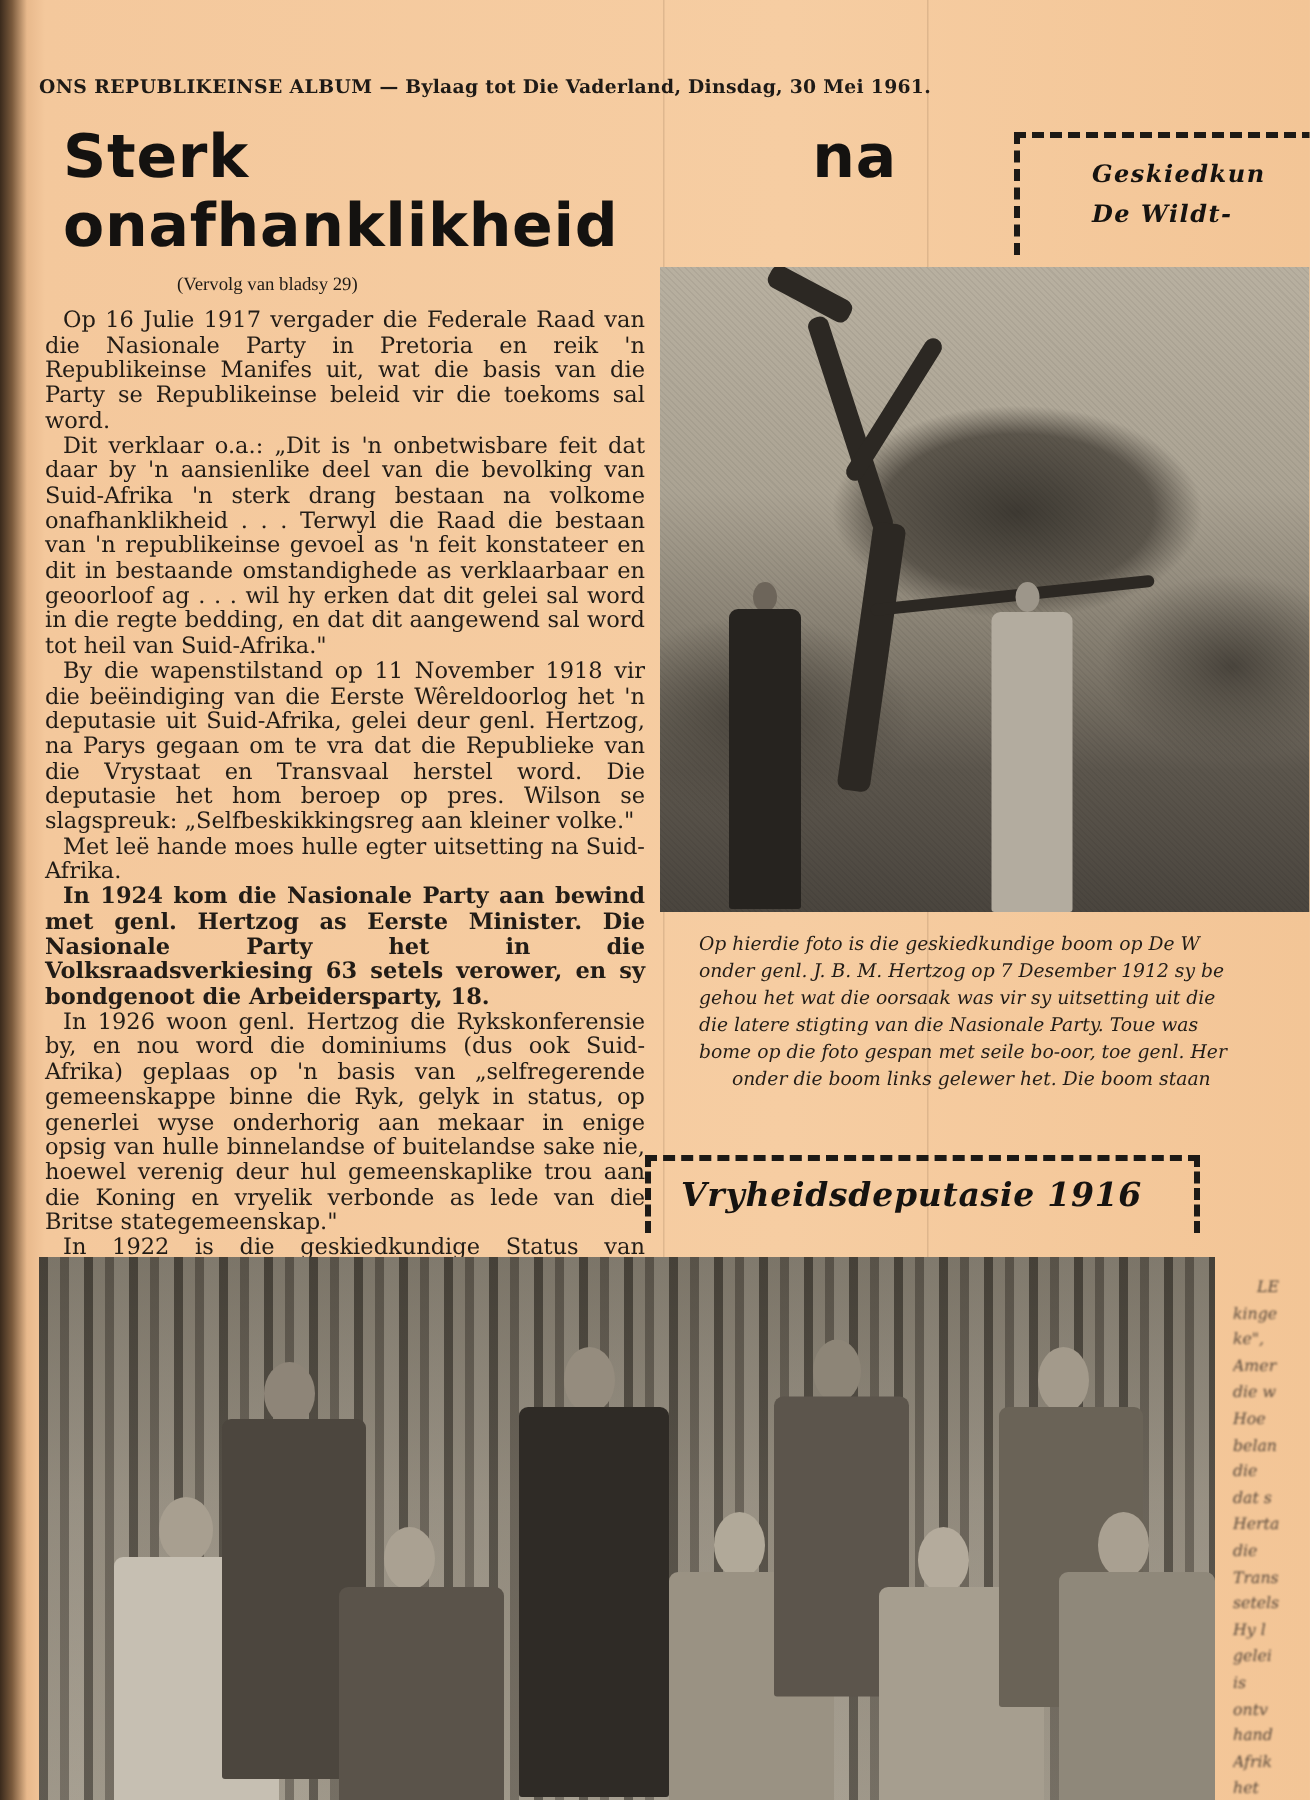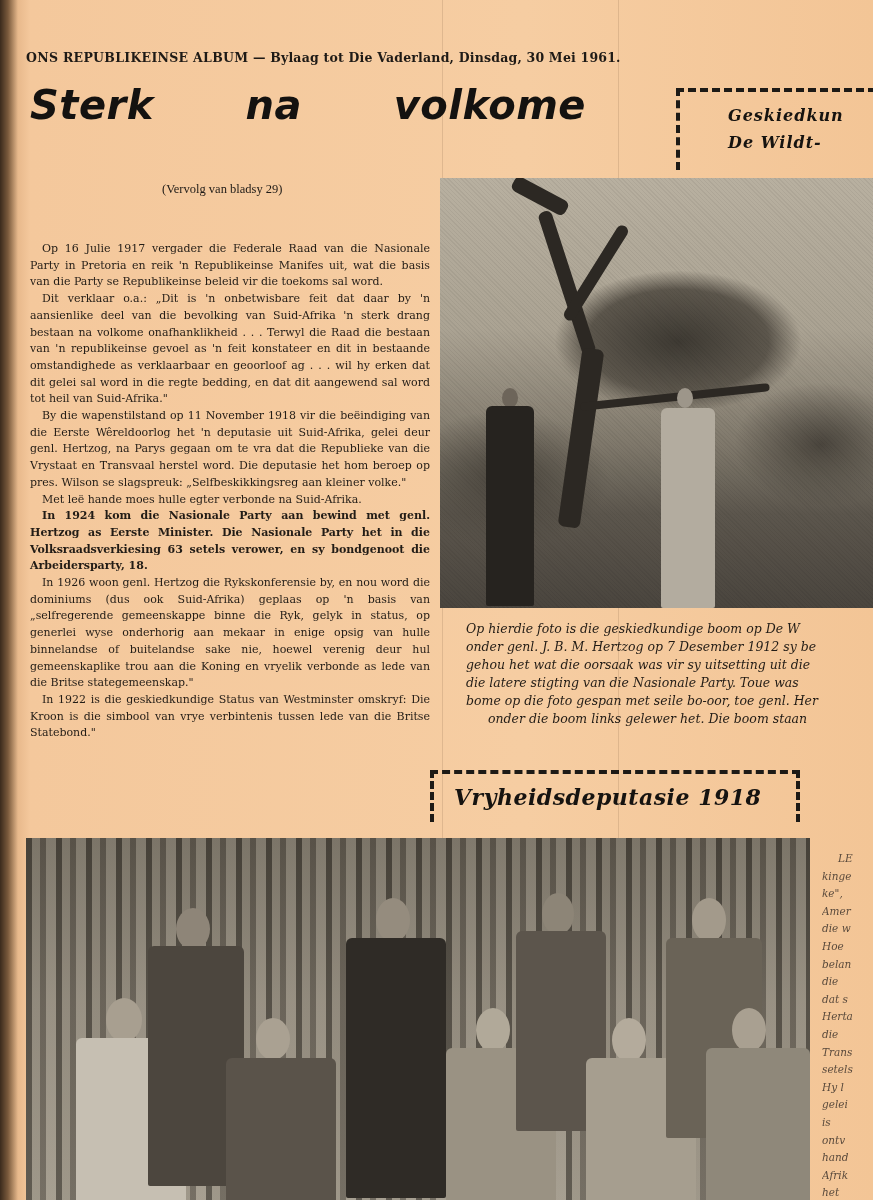--- a/index.html
+++ b/index.html
@@ -13,33 +13,33 @@
     background:
       linear-gradient(90deg, #3a2a1c 0px, #7a5a3c 8px, #e8b98c 18px, #f4c89c 30px, #f6cda2 60%, #f3c596 100%);
   }
   .masthead {
     position:absolute; left:26px; top:50px; width:580px;
     font-family:"DejaVu Serif", serif; font-size:12.5px; font-weight:bold;
     letter-spacing:0.2px; white-space:nowrap;
   }
   .masthead .caps { letter-spacing:0.3px; }
   .headline {
-    position:absolute; left:30px; top:82px; width:560px;
-    font-family:"DejaVu Sans", sans-serif; font-weight:bold; font-style:italic;
+    position:absolute; left:42px; top:82px; width:560px;
+    font-family:"DejaVu Sans", sans-serif; font-weight:bold; 
     font-size:40px; line-height:46px; letter-spacing:0.5px; color:#141210;
   }
   .headline .l1 { display:flex; justify-content:space-between; width:556px; }
   .continued {
     position:absolute; left:118px; top:182px;
-    font-size:12.5px; font-family:"Liberation Serif", serif;margin-left:44px;
+    font-size:12.5px; font-family:"Liberation Serif", serif;
   }
   .article {
     position:absolute; left:30px; top:205px; width:400px;
-    font-family:"DejaVu Serif", serif; font-size:11px; line-height:16.7px;
-    text-align:justify; color:#221c16;margin-top:36px;
+    font-family:"DejaVu Serif", serif; font-size:15px; line-height:16.7px;
+    text-align:justify; color:#221c16;
   }
   .article p { margin:0; text-indent:12px; }
   .article p.bold { font-weight:bold; }
   .photo {
     position:absolute; overflow:hidden;
     background-color:#8c8476;
   }
   .tree-photo {
     left:440px; top:178px; width:433px; height:430px;
     background:
@@ -97,31 +97,31 @@
 
   <div class="masthead">
     <span class="caps">ONS REPUBLIKEINSE ALBUM</span>
     <span>— Bylaag tot Die Vaderland, Dinsdag, 30 Mei 1961.</span>
   </div>
 
   <div class="headline">
     <div class="l1">
       <span>Sterk</span>
       <span>na</span>
-      <span>volkome</span>
-    </div>
+    </div>
+    <div>onafhanklikheid</div>
   </div>
 
   <div class="continued">(Vervolg van bladsy 29)</div>
 
   <div class="article">
     <p>Op 16 Julie 1917 vergader die Federale Raad van die Nasionale Party in Pretoria en reik 'n Republikeinse Manifes uit, wat die basis van die Party se Republikeinse beleid vir die toekoms sal word.</p>
     <p>Dit verklaar o.a.: „Dit is 'n onbetwisbare feit dat daar by 'n aansienlike deel van die bevolking van Suid-Afrika 'n sterk drang bestaan na volkome onafhanklikheid . . . Terwyl die Raad die bestaan van 'n republikeinse gevoel as 'n feit konstateer en dit in bestaande omstandighede as verklaarbaar en geoorloof ag . . . wil hy erken dat dit gelei sal word in die regte bedding, en dat dit aangewend sal word tot heil van Suid-Afrika."</p>
     <p>By die wapenstilstand op 11 November 1918 vir die beëindiging van die Eerste Wêreldoorlog het 'n deputasie uit Suid-Afrika, gelei deur genl. Hertzog, na Parys gegaan om te vra dat die Republieke van die Vrystaat en Transvaal herstel word. Die deputasie het hom beroep op pres. Wilson se slagspreuk: „Selfbeskikkingsreg aan kleiner volke."</p>
-    <p>Met leë hande moes hulle egter verbonde na Suid-Afrika.</p>
+    <p>Met leë hande moes hulle egter uitsetting na Suid-Afrika.</p>
     <p class="bold">In 1924 kom die Nasionale Party aan bewind met genl. Hertzog as Eerste Minister. Die Nasionale Party het in die Volksraadsverkiesing 63 setels verower, en sy bondgenoot die Arbeidersparty, 18.</p>
     <p>In 1926 woon genl. Hertzog die Rykskonferensie by, en nou word die dominiums (dus ook Suid-Afrika) geplaas op 'n basis van „selfregerende gemeenskappe binne die Ryk, gelyk in status, op generlei wyse onderhorig aan mekaar in enige opsig van hulle binnelandse of buitelandse sake nie, hoewel verenig deur hul gemeenskaplike trou aan die Koning en vryelik verbonde as lede van die Britse stategemeenskap."</p>
     <p>In 1922 is die geskiedkundige Status van Westminster omskryf: Die Kroon is die simbool van vrye verbintenis tussen lede van die Britse Statebond."</p>
   </div>
 
   <div class="boxhead geskied">
     <div class="t">
       <div>Geskiedkun</div>
       <div style="padding-left:0">De Wildt-</div>
     </div>
@@ -146,21 +146,21 @@
   <div class="caption">
     <div>Op hierdie foto is die geskiedkundige boom op De W</div>
     <div>onder genl. J. B. M. Hertzog op 7 Desember 1912 sy be</div>
     <div>gehou het wat die oorsaak was vir sy uitsetting uit die</div>
     <div>die latere stigting van die Nasionale Party. Toue was</div>
     <div>bome op die foto gespan met seile bo-oor, toe genl. Her</div>
     <div>onder die boom links gelewer het. Die boom staan</div>
   </div>
 
   <div class="boxhead right vryheid">
-    <div class="t">Vryheidsdeputasie 1918</div>
+    <div class="t">Vryheidsdeputasie 1916</div>
   </div>
 
   <div class="photo group-photo" title="Group portrait of nine men of the 1919 freedom deputation in front of a curtain">
     <div class="person" style="left:40px;top:160px;">
       <div class="head" style="left:40px;top:0;width:36px;height:44px;background:#a89f90;"></div>
       <div class="body" style="left:10px;top:40px;width:110px;height:170px;background:#c6bfb2;"></div>
     </div>
     <div class="person" style="left:110px;top:70px;">
       <div class="head" style="left:40px;top:0;width:34px;height:42px;background:#8e8578;"></div>
       <div class="body" style="left:12px;top:38px;width:96px;height:240px;background:#4c463e;"></div>

